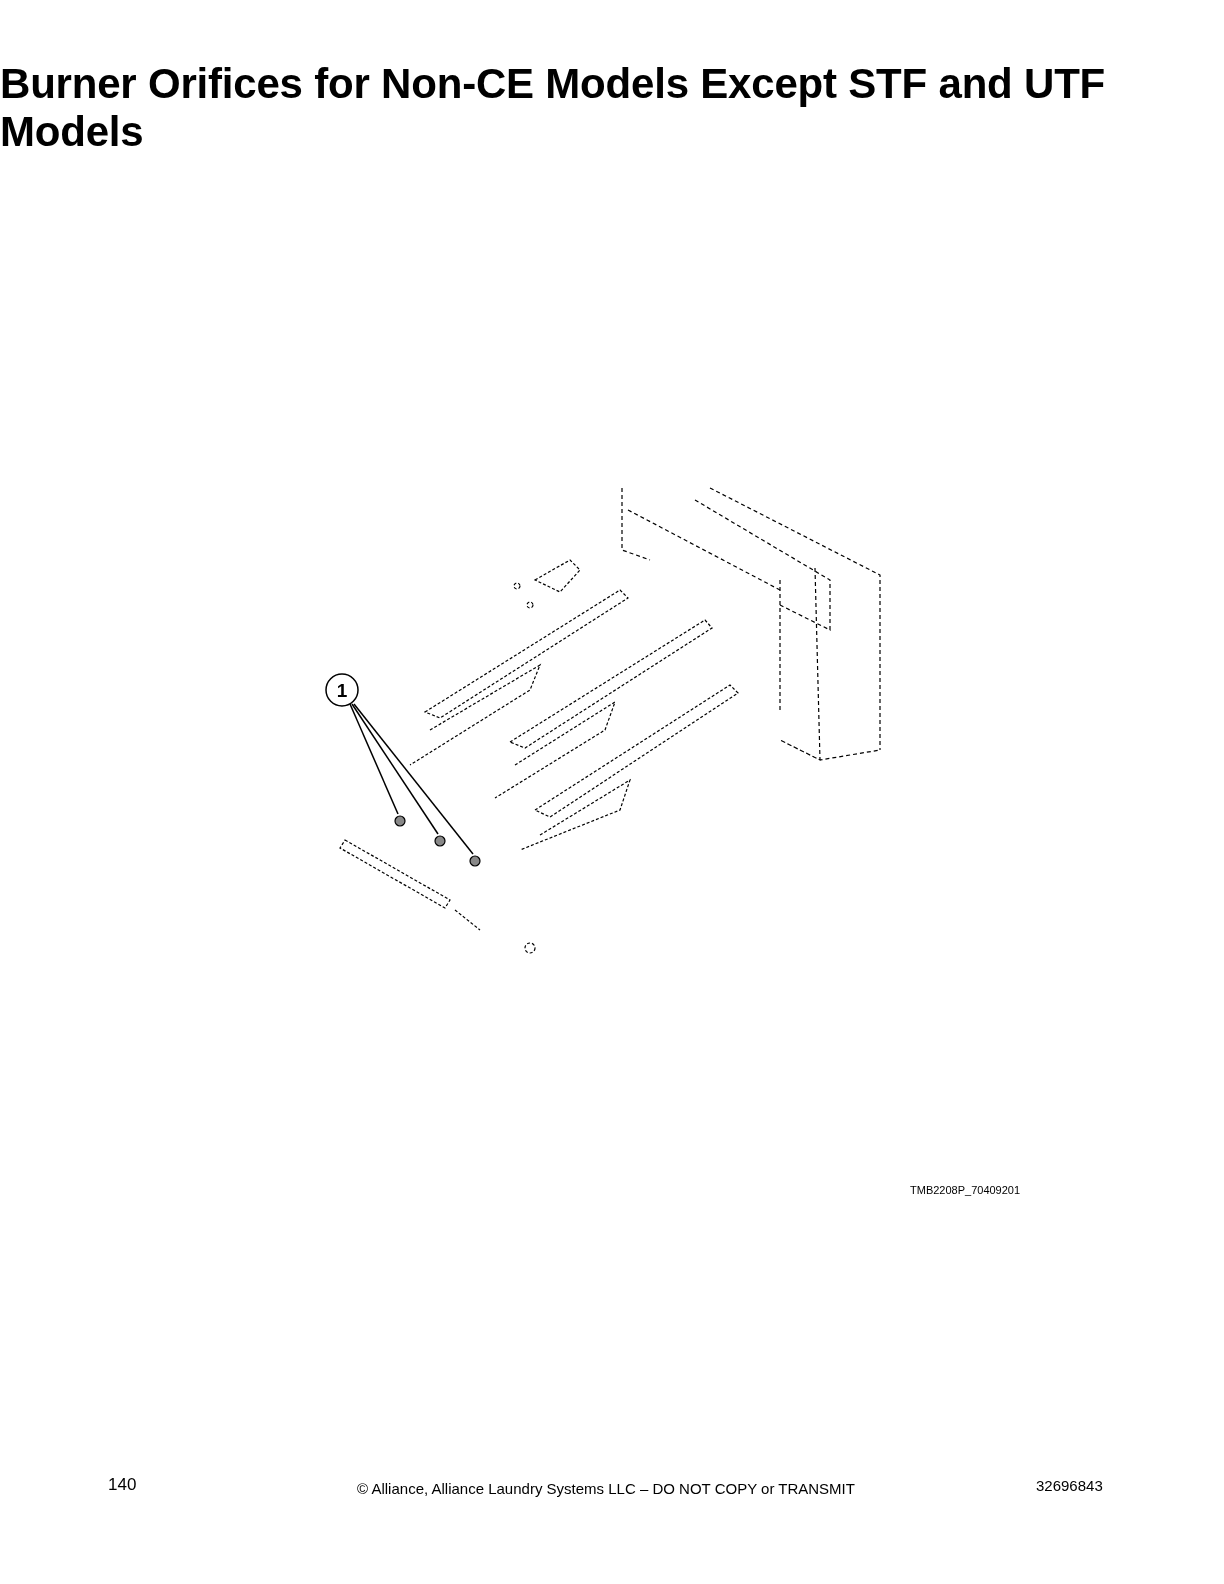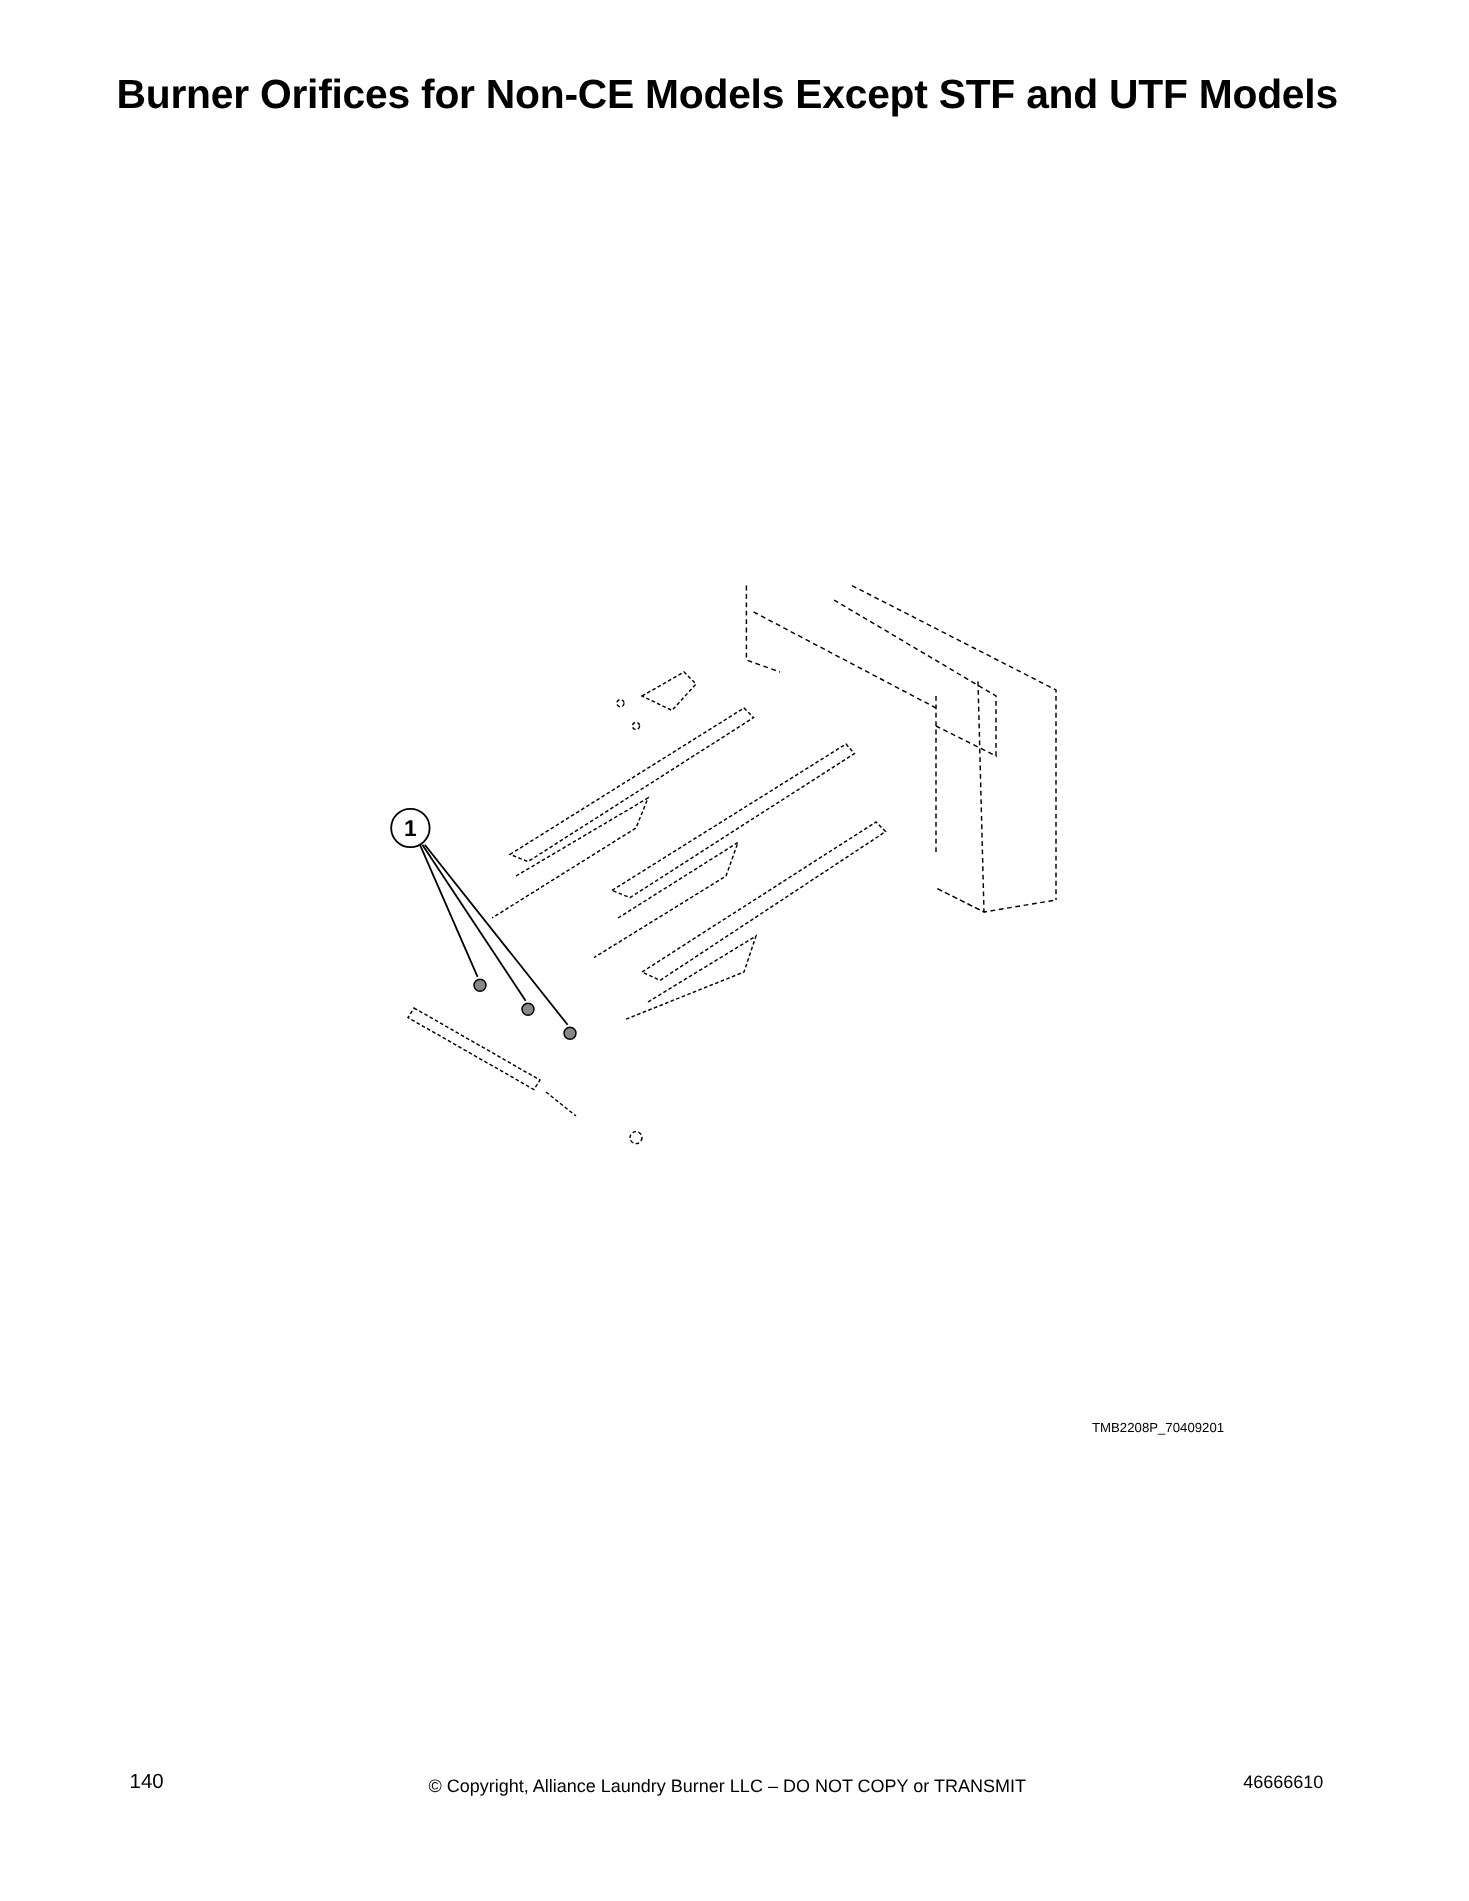--- a/index.html
+++ b/index.html
@@ -1,17 +1,17 @@
 <!DOCTYPE html>
 <html><head>
   <meta charset="utf-8">
   <style>
     html, body { margin: 0; padding: 0; background: #ffffff; }
     body { width: 1224px; height: 1584px; position: relative; overflow: hidden; font-family: "Liberation Sans", sans-serif; color: #000; }
-    .page-title { position: absolute; left: 0; top: 60px; width: 1212px; text-align: center; font-size: 34px; font-weight: bold; letter-spacing: -0.2px; }
+    .page-title { position: absolute; left: 0; top: 60px; width: 1212px; font-size: 42px; font-weight: bold; letter-spacing: -0.2px; }
     .figure { position: absolute; left: 310px; top: 480px; width: 580px; height: 480px; }
     .figure svg { width: 100%; height: 100%; }
     .fig-id { position: absolute; left: 910px; top: 1184px; font-size: 11px; }
     .footer-page { position: absolute; left: 108px; top: 1475px; font-size: 17px; }
     .footer-copy { position: absolute; left: 0; width: 1212px; text-align: center; top: 1480px; font-size: 15px; }
     .footer-doc { position: absolute; left: 1036px; top: 1477px; font-size: 15px; }
   </style>
 </head>
 <body>
 
@@ -62,14 +62,14 @@
       <line x1="40" y1="224" x2="88" y2="334" stroke-width="1.5"></line>
       <line x1="42" y1="224" x2="128" y2="354" stroke-width="1.5"></line>
       <line x1="44" y1="224" x2="163" y2="374" stroke-width="1.5"></line>
     </g>
   </svg>
 </div>
 
 <div class="fig-id">TMB2208P_70409201</div>
 
 <div class="footer-page">140</div>
-<div class="footer-copy">© Copyright, Alliance Laundry Burner LLC – DO NOT COPY or TRANSMIT</div>
-<div class="footer-doc">46666610</div>
+<div class="footer-copy">© Alliance, Alliance Laundry Systems LLC – DO NOT COPY or TRANSMIT</div>
+<div class="footer-doc">32696843</div>
 
 </body></html>

